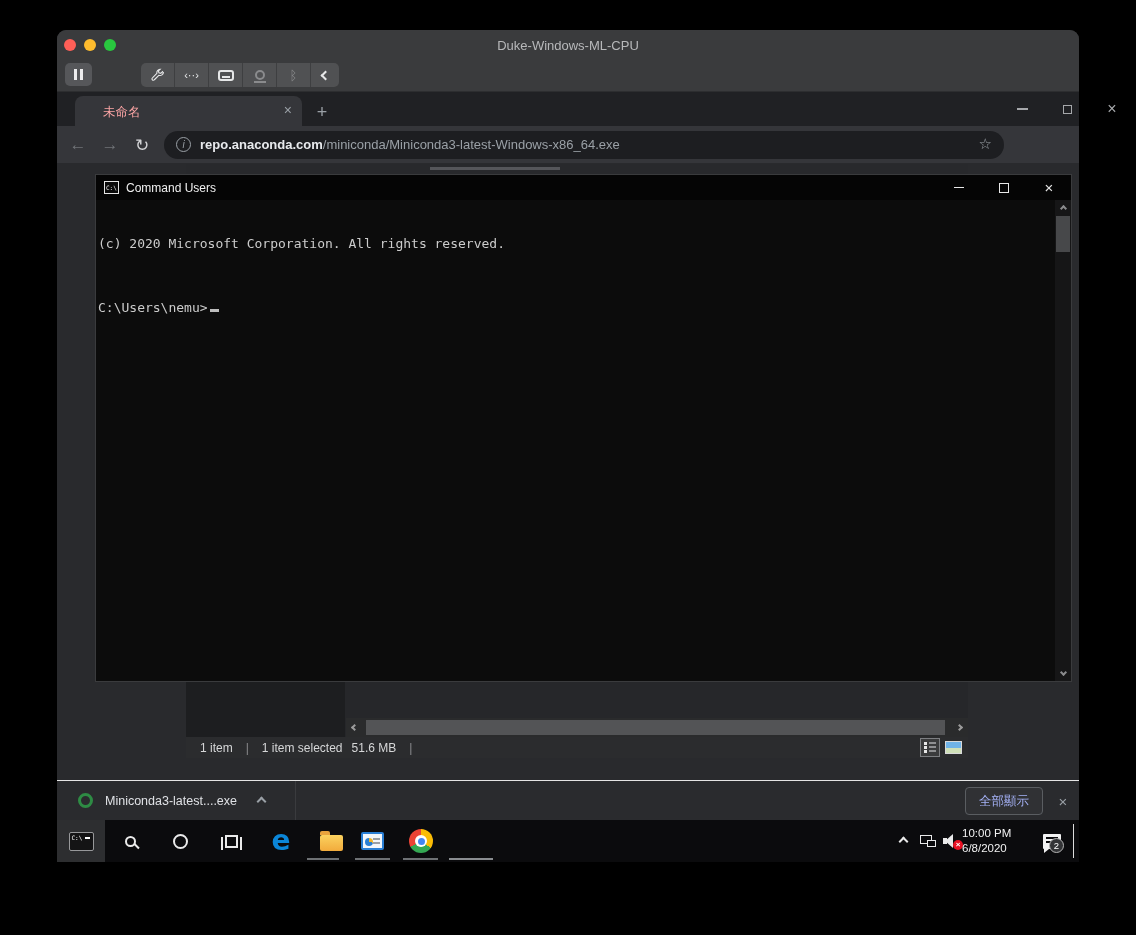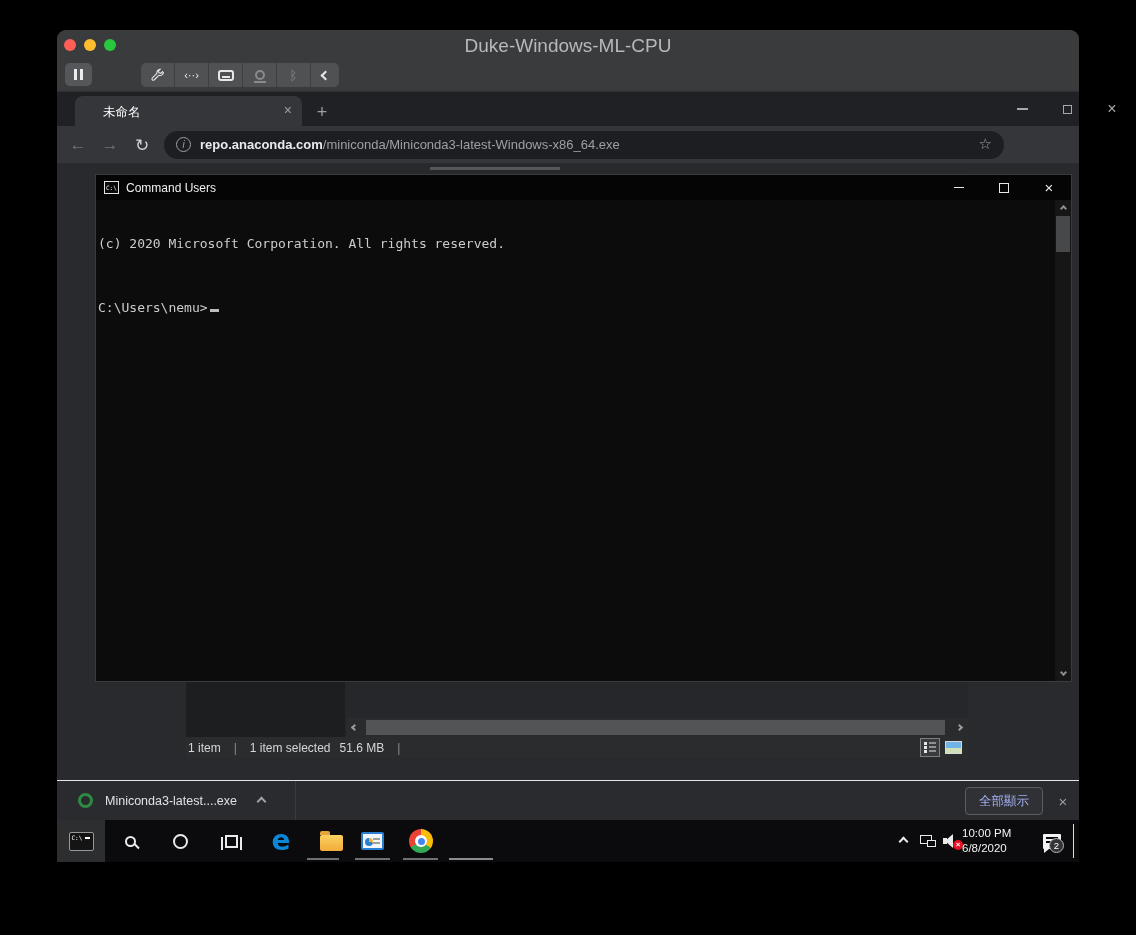--- a/index.html
+++ b/index.html
@@ -8,36 +8,36 @@
   .abs{position:absolute}
   .flexc{display:flex;align-items:center;justify-content:center}
   
   .chev{display:inline-block;width:7px;height:7px;border-right:2px solid #9aa0a6;border-bottom:2px solid #9aa0a6}
   .chev.up{transform:rotate(-135deg)} .chev.down{transform:rotate(45deg)}
   .chev.left{transform:rotate(135deg)} .chev.right{transform:rotate(-45deg)}
   
   #vm{left:57px;top:30px;width:1022px;height:832px;background:#292a2d;border-radius:9px 9px 0 0}
   #vm-titlebar{left:0;top:0;width:1022px;height:30px;background:#3a3b3d;border-radius:9px 9px 0 0}
   .tl{position:absolute;top:9px;width:12px;height:12px;border-radius:50%}
-  #vm-title{width:100%;text-align:center;line-height:32px;font-size:19px;color:#b7b8ba}
+  #vm-title{width:100%;text-align:center;line-height:32px;font-size:13px;color:#b7b8ba}
   #vm-toolbar{left:0;top:30px;width:1022px;height:32px;background:#3a3b3d;border-bottom:1px solid #2d2e30}
   #pause-btn{left:8px;top:3px;width:27px;height:23px;background:#56575a;border-radius:5px}
   .pbar{display:inline-block;width:3px;height:11px;background:#ececed;margin:0 1.5px}
   #seg-group{left:84px;top:3px;height:24px;display:flex;background:#505153;border-radius:5px;overflow:hidden}
   .seg{width:34px;height:24px;display:flex;align-items:center;justify-content:center;border-right:1px solid #3e3f41}
   .seg:last-child{border-right:none}
   .seg .dim{color:#8a8b8d}
   .drive{width:16px;height:11px;border:2px solid #e6e7e8;border-radius:3px;position:relative}
   .drive::after{content:"";position:absolute;left:2px;bottom:1px;width:8px;height:2px;background:#e6e7e8}
   .cam{width:10px;height:10px;border:2px solid #8a8b8d;border-radius:50%;position:relative}
   .cam::after{content:"";position:absolute;left:-3px;bottom:-5px;width:12px;height:2px;background:#8a8b8d}
   
   #tabstrip{left:0;top:62px;width:1022px;height:34px;background:#202124}
   #tab{left:18px;top:4px;width:227px;height:30px;background:#35363a;border-radius:8px 8px 0 0}
-  #tab-title{position:absolute;left:28px;top:8px;font-size:12.5px;color:#ffffff}
+  #tab-title{position:absolute;left:28px;top:8px;font-size:12.5px;color:#fca5a5}
   #tab-close{position:absolute;right:10px;top:6px;font-size:14px;color:#9aa0a6}
   #newtab{left:253px;top:8px;width:24px;height:24px;color:#9aa0a6;font-size:18px}
   .wctl{top:0;width:30px;height:34px;color:#a6a8ab}
   .bar-min{width:11px;height:2px;background:#a6a8ab}
   .restore{width:9px;height:9px;border:1.5px solid #a6a8ab;position:relative;background:#202124}
   .restore::before{content:"";position:absolute;left:2px;top:-4px;width:9px;height:9px;border:1.5px solid #a6a8ab;z-index:-1}
   #chrome-toolbar{left:0;top:96px;width:1022px;height:37px;background:#35363a}
   .navic{top:6px;width:26px;height:26px;font-size:17px}
   #omnibox{left:107px;top:4.5px;width:840px;height:28px;background:#1d1e21;border-radius:14px}
   #info-ic{position:absolute;left:12px;top:6px;width:15px;height:15px;border:1.5px solid #9aa0a6;border-radius:50%;
@@ -55,21 +55,21 @@
   #exp-sliver{left:129px;top:1px;width:782px;height:10px;background:#28292c;z-index:1}
   #exp-sliver span{position:absolute;left:244px;top:3px;width:130px;height:3px;background:#55565a}
   
   #explorer{left:129px;top:519px;width:782px;height:76px;background:#26272a;z-index:1}
   #exp-left{left:0;top:0;width:159px;height:55px;background:#1d1e20}
   #exp-hscroll{left:160px;top:36px;width:622px;height:19px;background:#2a2b2c}
   .sarr{top:0;width:17px;height:19px}
   #exp-thumb{left:20px;top:2px;width:579px;height:15px;background:#535456}
   #exp-status{left:0;top:55px;width:782px;height:21px;background:#2b2c2e;display:flex;align-items:center;
     font-size:12px;color:#d6d7d8}
-  #exp-status .s1{margin-left:2px} .ssep{color:#8a8b8d;margin:0 13px}
+  #exp-status .s1{margin-left:14px} .ssep{color:#8a8b8d;margin:0 13px}
   #exp-status .s3{margin-left:2px}
   .viewbtn{position:absolute;top:1px;width:20px;height:19px}
   .det{width:12px;height:11px;position:relative}
   .det i{position:absolute;left:0;width:3px;height:3px;background:#e8e8e8}
   .det b{position:absolute;left:5px;width:7px;height:2px;background:#8f9092}
   .thumbpic{width:17px;height:13px;border:1px solid #d8d9da;background:linear-gradient(#6fb3e8 58%,#cfe0b8 58%)}
   
   #cmd{left:38px;top:11px;width:977px;height:508px;background:#0c0c0c;border:1px solid #3a3b3d;z-index:2}
   #cmd-titlebar{left:0;top:0;width:100%;height:25px;background:#050505;display:flex;align-items:center}
   #cmd-ic{margin-left:8px;width:15px;height:13px;border:1px solid #e4e4e4;background:#0a0a0a;

